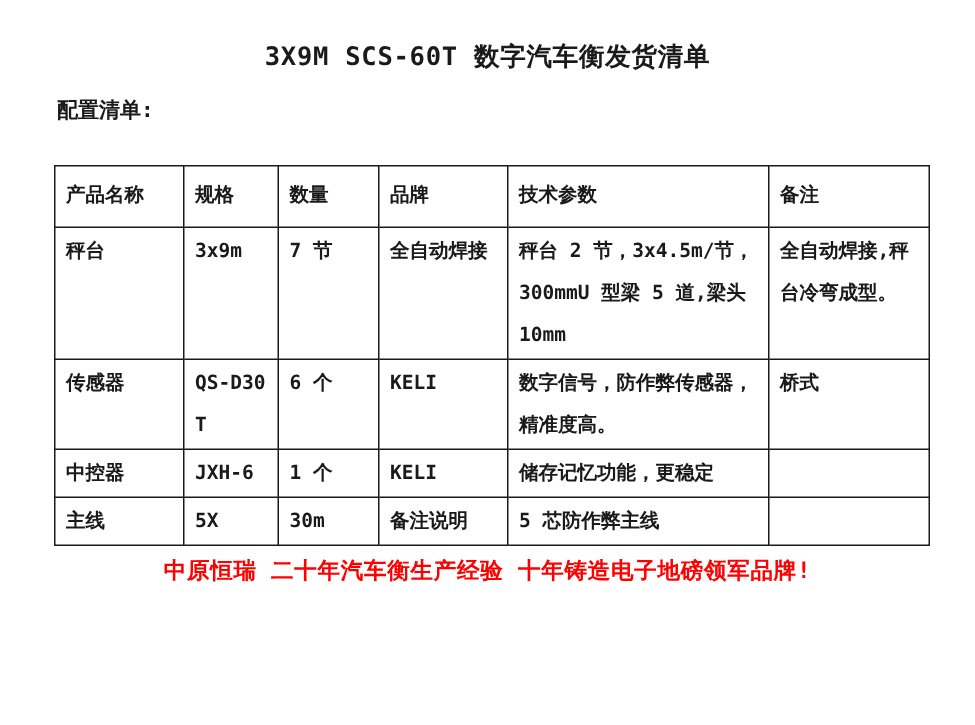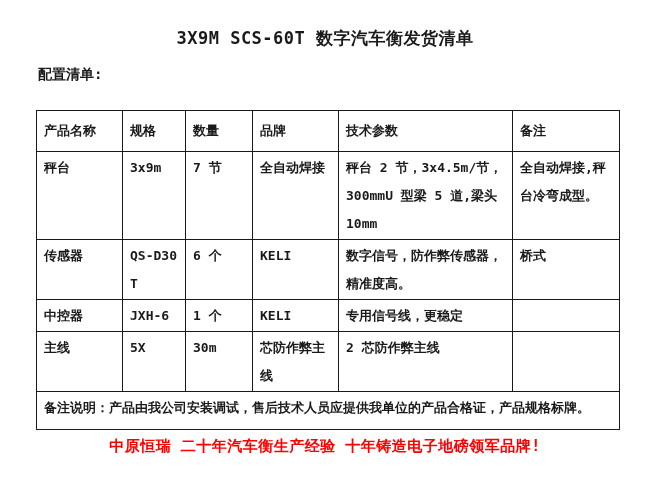--- a/index.html
+++ b/index.html
@@ -113,32 +113,29 @@
         <td>6 个</td>
         <td>KELI</td>
         <td>数字信号，防作弊传感器，精准度高。</td>
         <td>桥式</td>
       </tr>
       <tr class="row-short">
         <td>中控器</td>
         <td>JXH-6</td>
         <td>1 个</td>
         <td>KELI</td>
-        <td>专用信号线，更稳定</td>
+        <td>储存记忆功能，更稳定</td>
         <td></td>
       </tr>
       <tr class="row-short">
         <td>主线</td>
         <td>5X</td>
         <td>30m</td>
-        <td>芯防作弊主线</td>
-        <td>2 芯防作弊主线</td>
+        <td>备注说明</td>
+        <td>5 芯防作弊主线</td>
         <td></td>
-      </tr>
-      <tr class="footer-row">
-        <td colspan="6">备注说明：产品由我公司安装调试，售后技术人员应提供我单位的产品合格证，产品规格标牌。</td>
       </tr>
     </tbody>
   </table>
 
   <div class="slogan">中原恒瑞 二十年汽车衡生产经验 十年铸造电子地磅领军品牌!</div>
 
 </div>
 
 </body></html>

